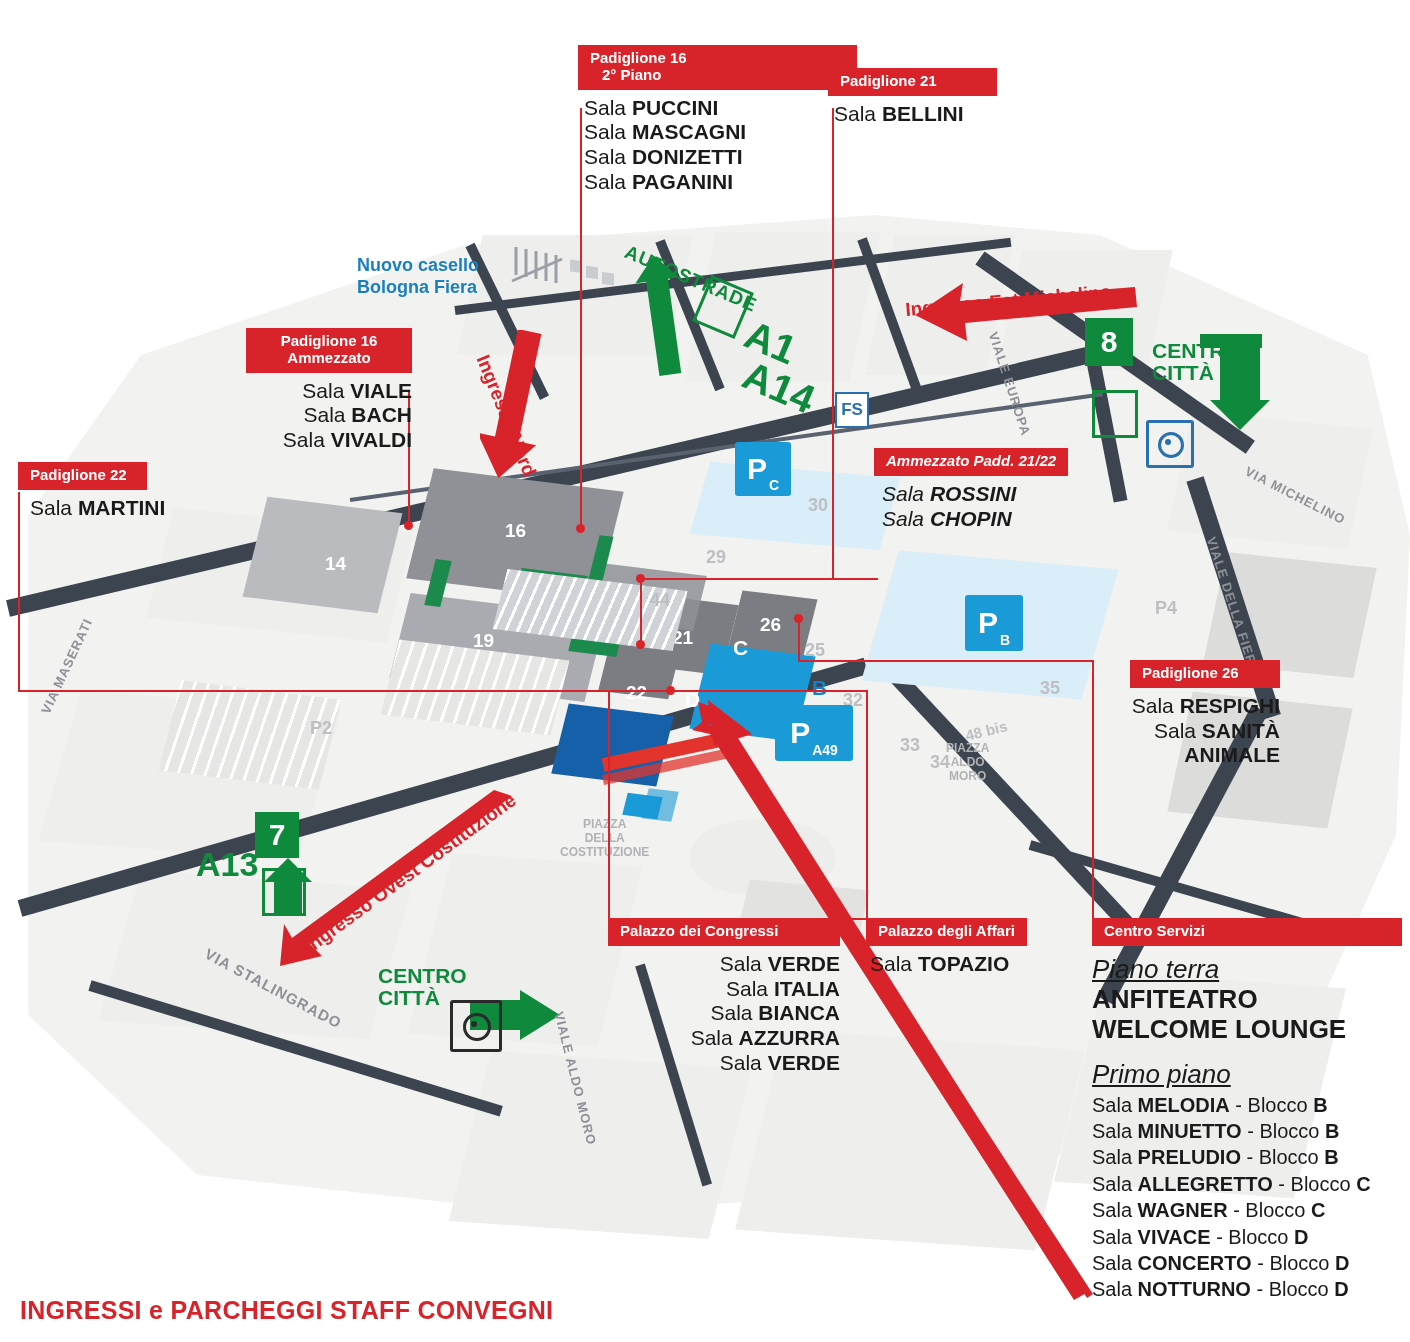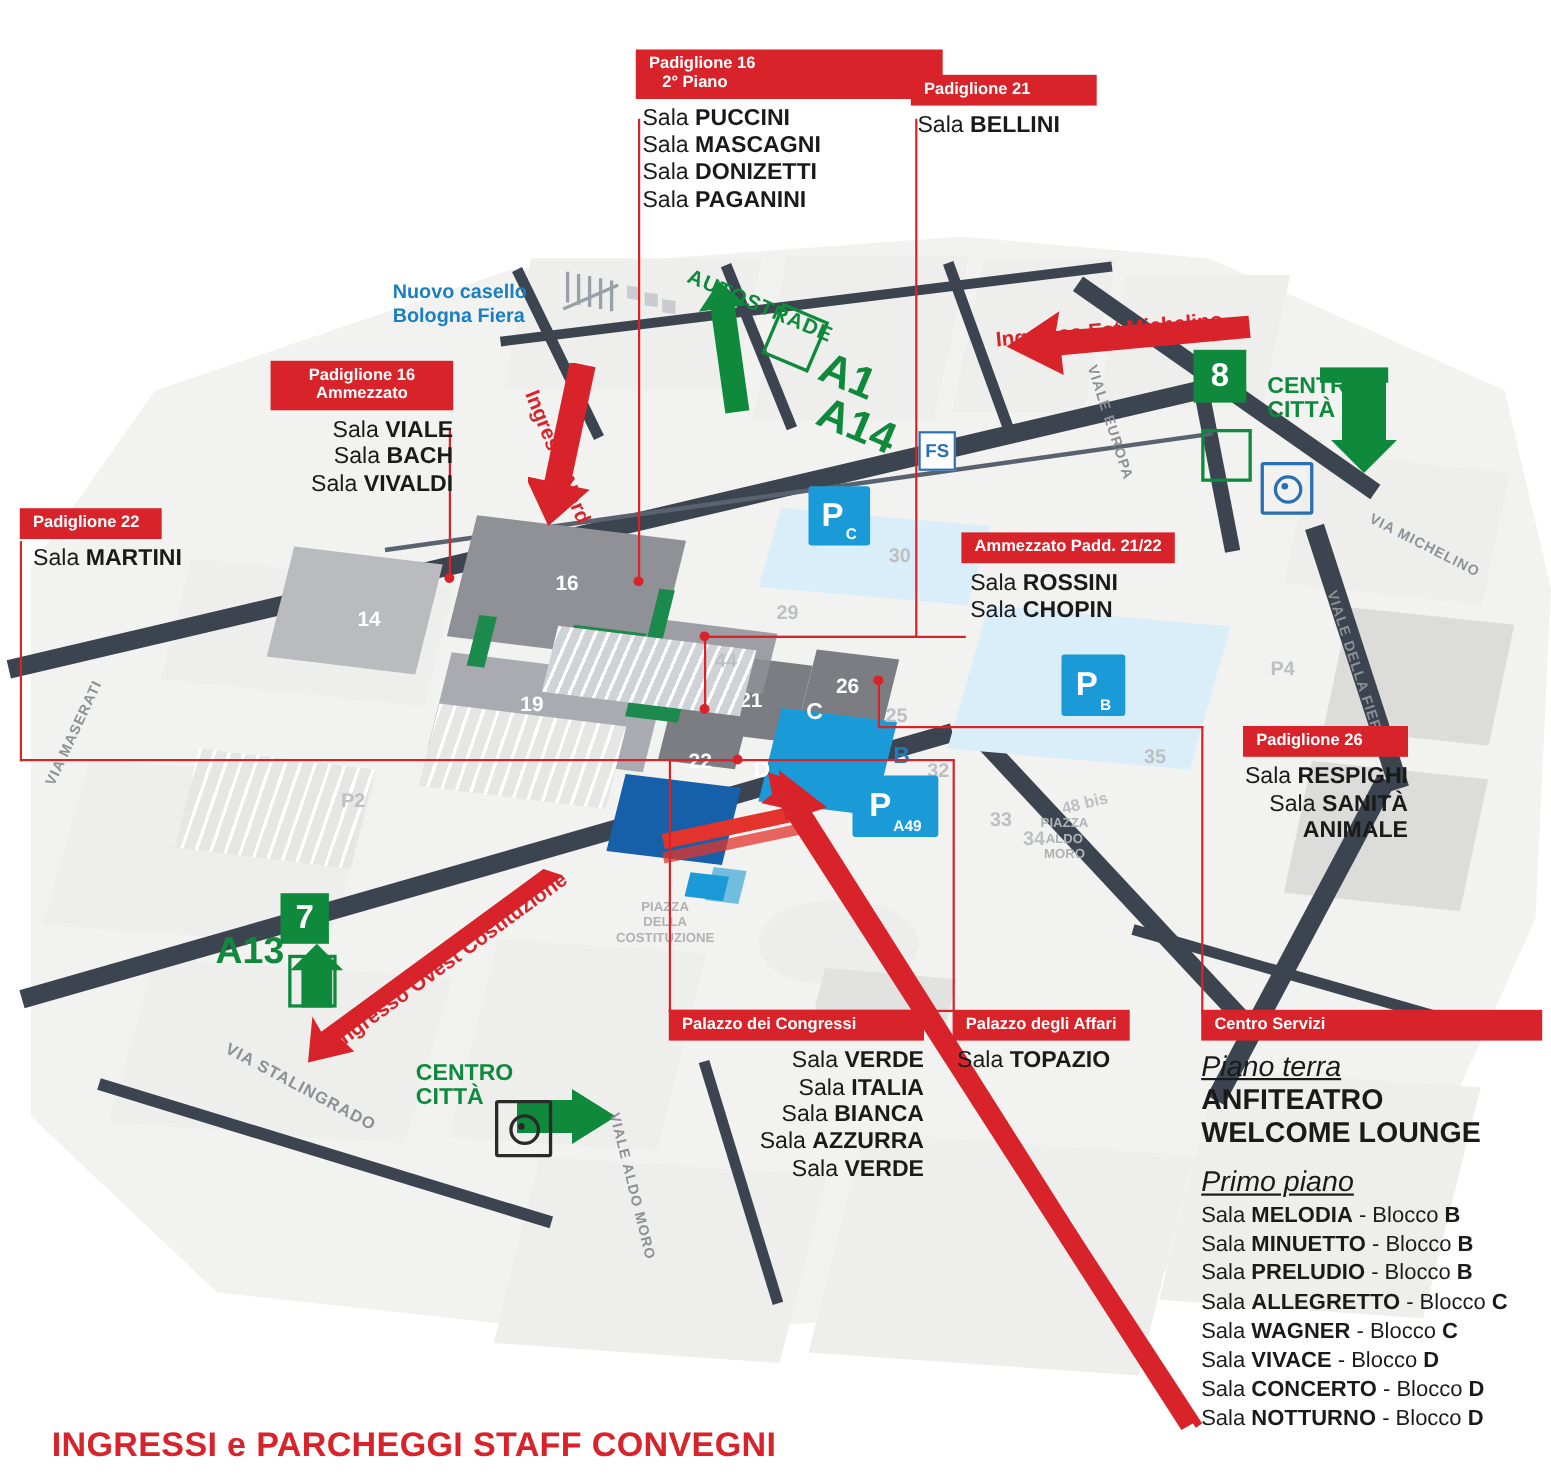--- a/index.html
+++ b/index.html
@@ -57,21 +57,21 @@
 
   .bluelabel{position:absolute;color:#1a7fc1;font-weight:bold;font-size:18px;line-height:1.2;}
   .roadname{position:absolute;color:#8d9096;font-weight:bold;font-size:13px;letter-spacing:1px;}
 
   .bigarrow{position:absolute;}
   .letter{position:absolute;color:#ffffff;font-weight:bold;font-size:21px;}
   .letterblue{position:absolute;color:#1a7fc1;font-weight:bold;font-size:21px;}
 
   .bottomtitle{
     position:absolute;left:20px;top:1296px;color:#d8232a;font-weight:bold;
-    font-size:31px;letter-spacing:0.3px;margin-left:27px;
+    font-size:25px;letter-spacing:0.3px;
   }
 
   .cs-sub{font-style:italic;font-size:26px;margin-top:8px;text-decoration:underline;}
   .cs-bold{font-weight:bold;font-size:26px;line-height:1.15;}
   .cs-row{font-size:20px;line-height:1.32;white-space:nowrap;}
   .cs-row .b{font-weight:bold;}
 </style>
 </head>
 <body>
 
@@ -369,21 +369,21 @@
 
   <div class="callout" style="left:18px;top:462px;">
     <div class="tag" style="padding-right:20px;">
       <div>Padiglione 22</div>
     </div>
     <div class="clist" style="margin-left:12px;">
       <div><span>Sala </span><span class="b">MARTINI</span></div>
     </div>
   </div>
 
-  <div class="callout" style="left:874px;top:484px;">
+  <div class="callout" style="left:874px;top:448px;font-style:italic;">
     <div class="tag">
       <div>Ammezzato Padd. 21/22</div>
     </div>
     <div class="clist" style="margin-left:8px;">
       <div><span>Sala </span><span class="b">ROSSINI</span></div>
       <div><span>Sala </span><span class="b">CHOPIN</span></div>
     </div>
   </div>
 
   <div class="callout right" style="left:1020px;top:660px;width:260px;">

